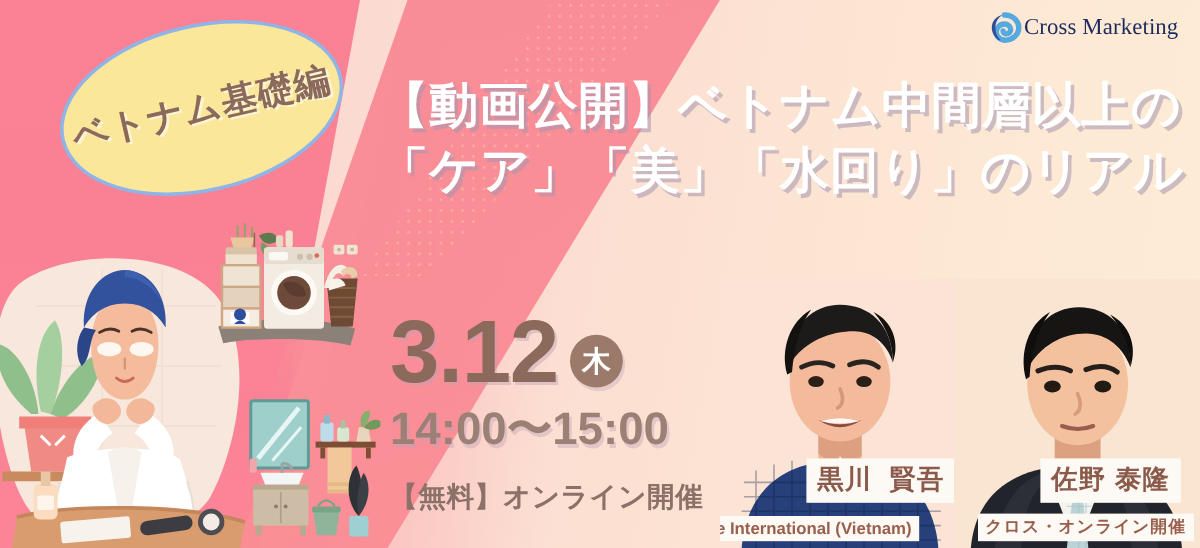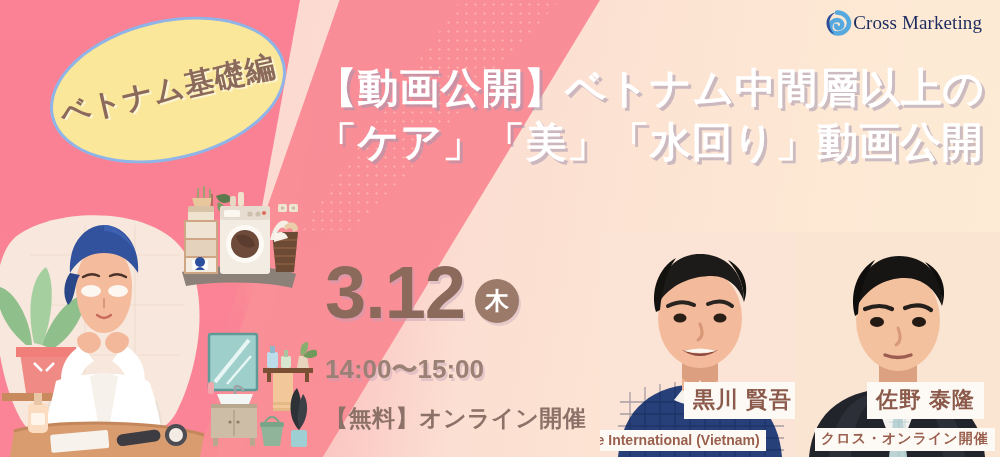--- a/index.html
+++ b/index.html
@@ -82,35 +82,35 @@
     font-size:74px;font-weight:bold;color:#8b6a5c;line-height:.95;letter-spacing:-1px;
     text-shadow:2px 3px 0 rgba(190,160,185,.45);
   }
   .day-circle{
     width:44px;height:44px;border-radius:50%;background:#9b7a6a;
     display:flex;align-items:center;justify-content:center;
     color:#fff;font-size:24px;font-weight:bold;margin-top:16px;
     box-shadow:2px 3px 0 rgba(190,160,185,.35);
   }
   .time-row{
-    margin-top:24px;font-size:26px;font-weight:bold;color:#9b8076;letter-spacing:0;
+    margin-top:4px;font-size:38px;font-weight:bold;color:#9b8076;letter-spacing:0;
     text-shadow:2px 3px 0 rgba(190,160,185,.4);
   }
   .free-row{margin-top:16px;font-size:23px;font-weight:bold;color:#8b7168;letter-spacing:.5px;}
 
   
   .speaker{position:absolute;bottom:0;overflow:hidden;}
   #speaker-1{left:600px;top:232px;width:200px;height:225px;}
   #speaker-2{left:795px;top:232px;width:205px;height:225px;}
   .portrait{position:absolute;inset:0;}
   .name-tag{
     position:absolute;background:#fdfaf6;color:#8b5a4a;font-weight:bold;
     font-size:22px;padding:3px 9px 4px;white-space:nowrap;letter-spacing:1px;
   }
-  #name-tag-1{left:84px;bottom:38px;}
+  #name-tag-1{left:72px;bottom:38px;font-family:Liberation Mono, monospace;}
   #name-tag-2{left:72px;bottom:38px;}
   .org-tag{
     position:absolute;background:#fdfaf6;color:#9a5f4c;font-weight:bold;
     font-size:14px;padding:2px 6px 3px;white-space:nowrap;bottom:6px;
   }
   #org-tag-1{left:-60px;}
   #org-tag-2{left:20px;letter-spacing:1px;}
 </style>
 </head>
 <body>
@@ -285,21 +285,21 @@
     <rect x="55" y="92" width="24" height="5" rx="2" fill="#7aa487"></rect>
     <path d="M60 92 q7 -10 14 0" stroke="#7aa487" stroke-width="2" fill="none"></path>
 
     <rect x="86" y="100" width="16" height="17" rx="2" fill="#9ecfd2"></rect>
     <path d="M94 100 C82 88 84 66 92 58 C98 70 98 90 94 100 Z" fill="#2e3136"></path>
     <path d="M94 100 C104 88 104 72 98 64 C92 76 92 92 94 100 Z" fill="#3b3f46"></path>
   </svg>
 
   <div class="title-block">
     <div class="tline">【動画公開】ベトナム中間層以上の</div>
-    <div class="tline tline2">「ケア」「美」「水回り」動画公開</div>
+    <div class="tline tline2">「ケア」「美」「水回り」のリアル</div>
   </div>
 
   <div class="date-block">
     <div class="date-row">
       <span class="date-big">3.12</span>
       <span class="day-circle">木</span>
     </div>
     <div class="time-row">14:00〜15:00</div>
     <div class="free-row">【無料】オンライン開催</div>
   </div>

